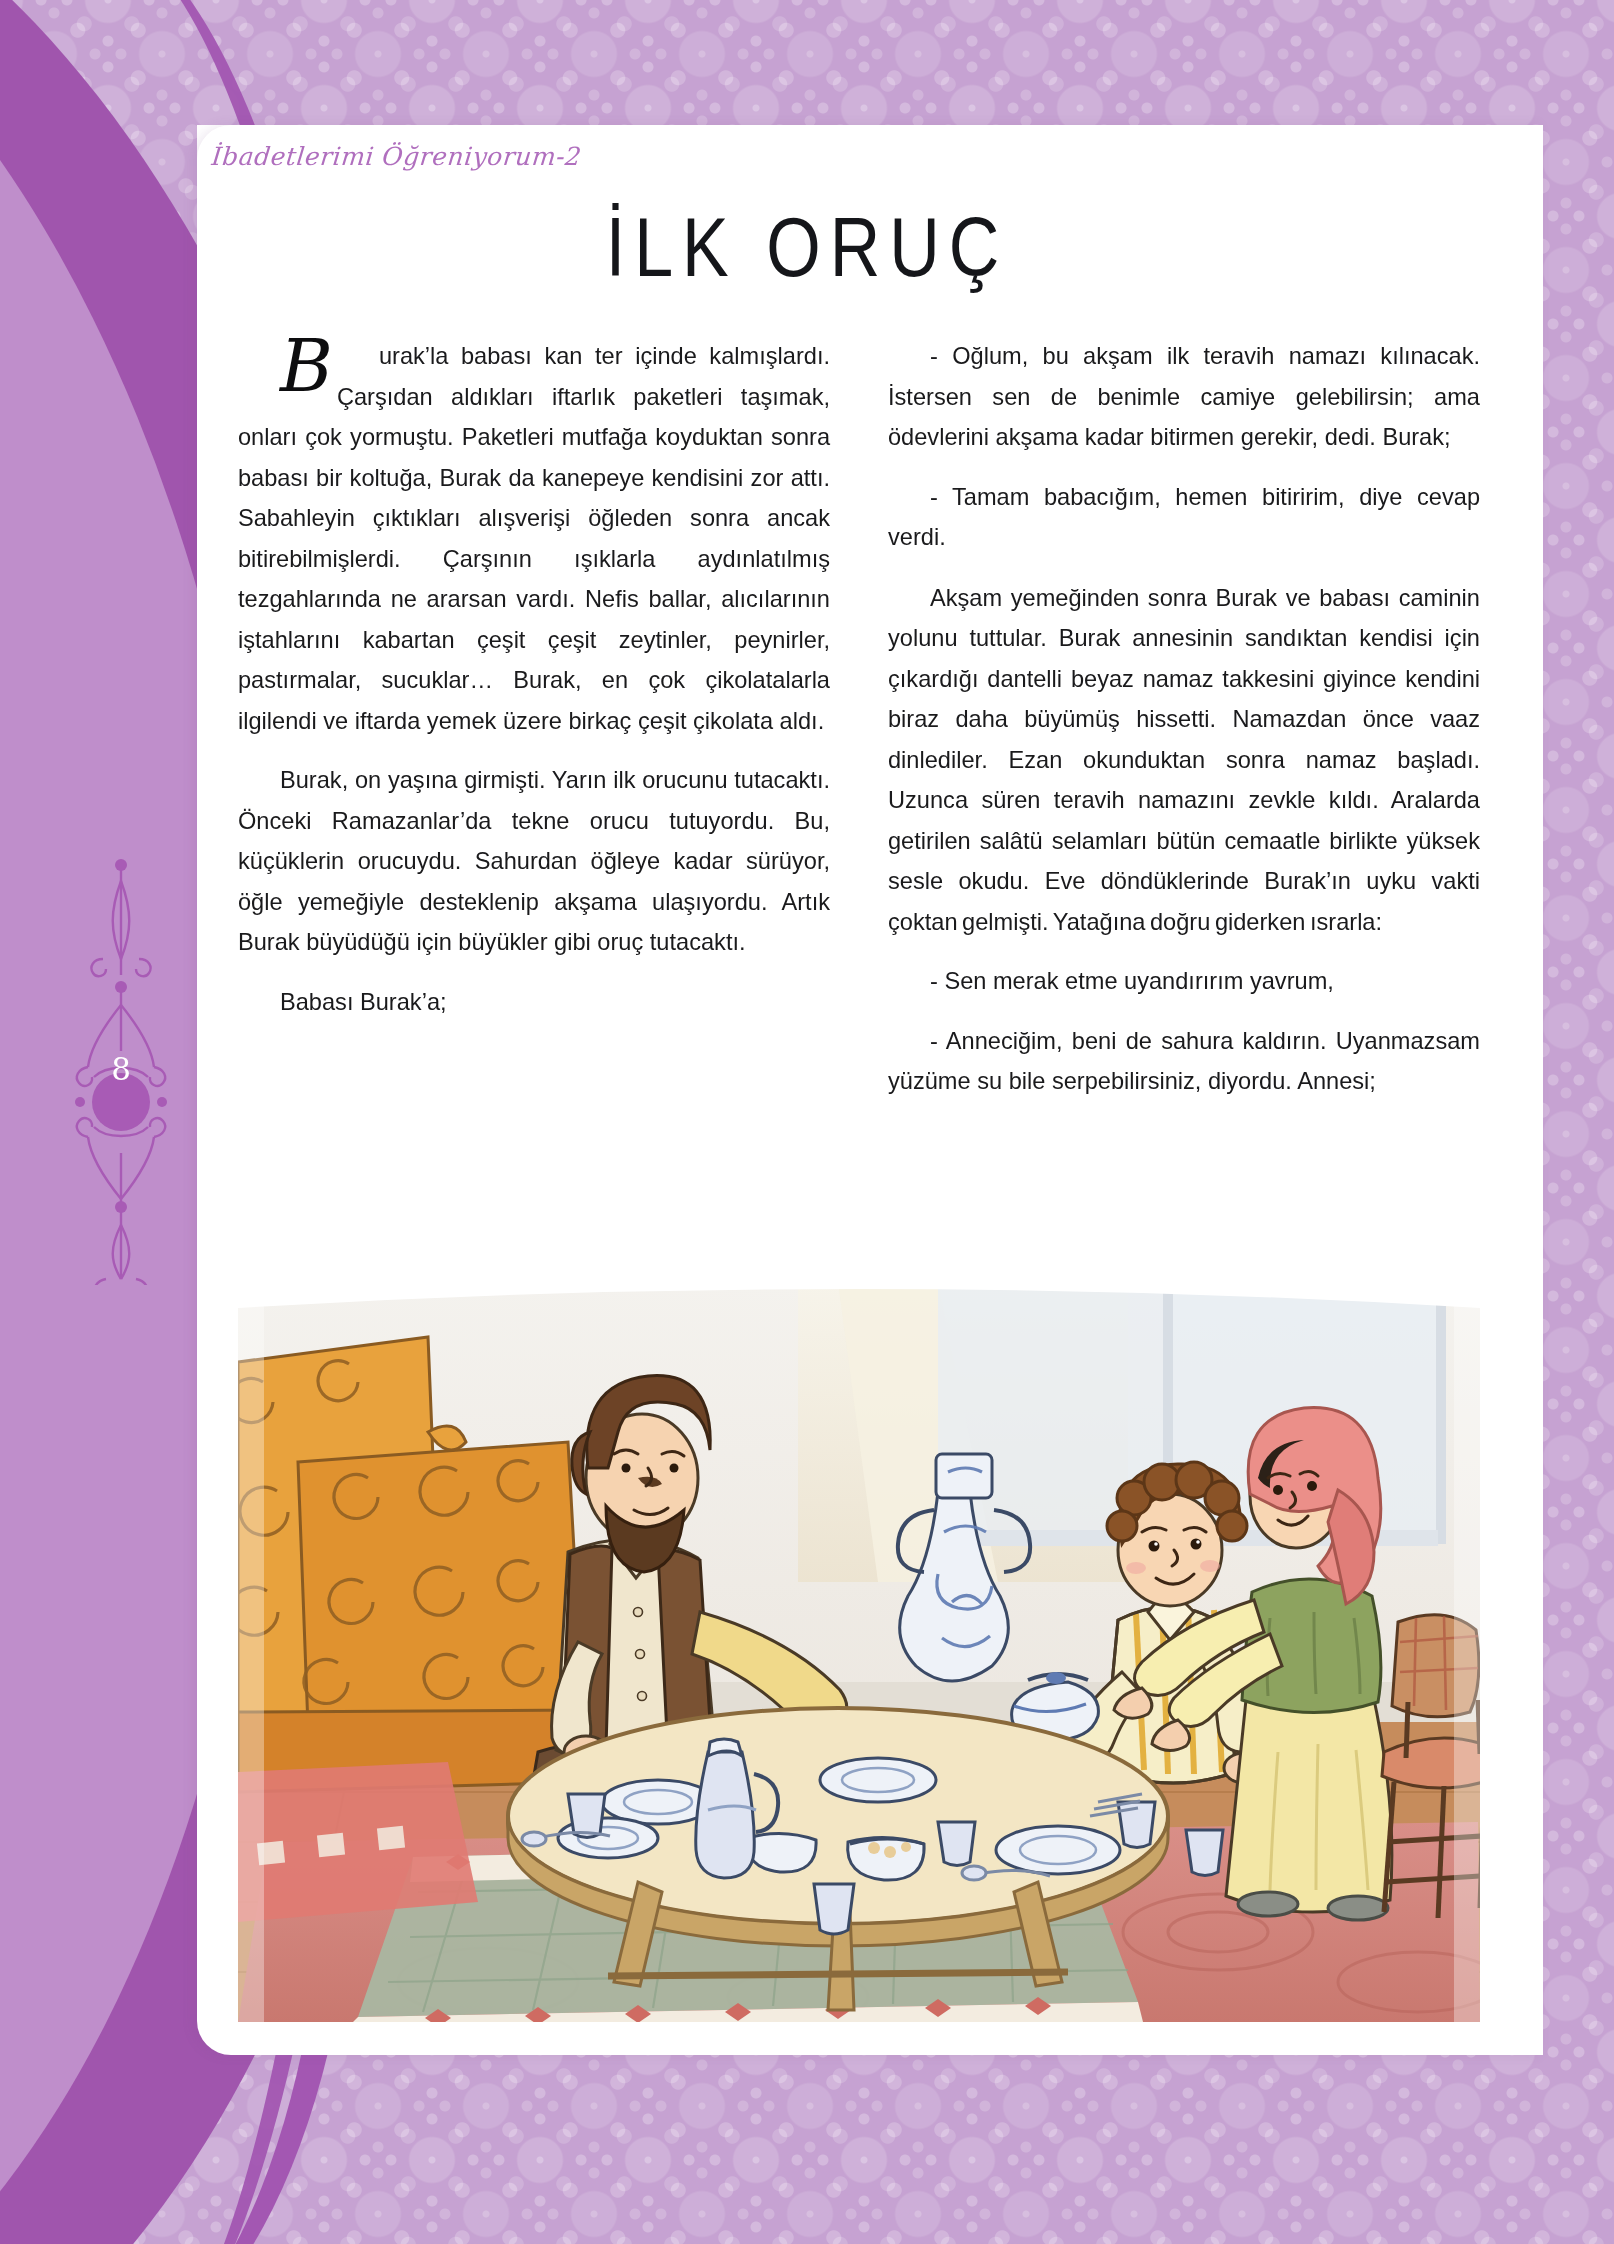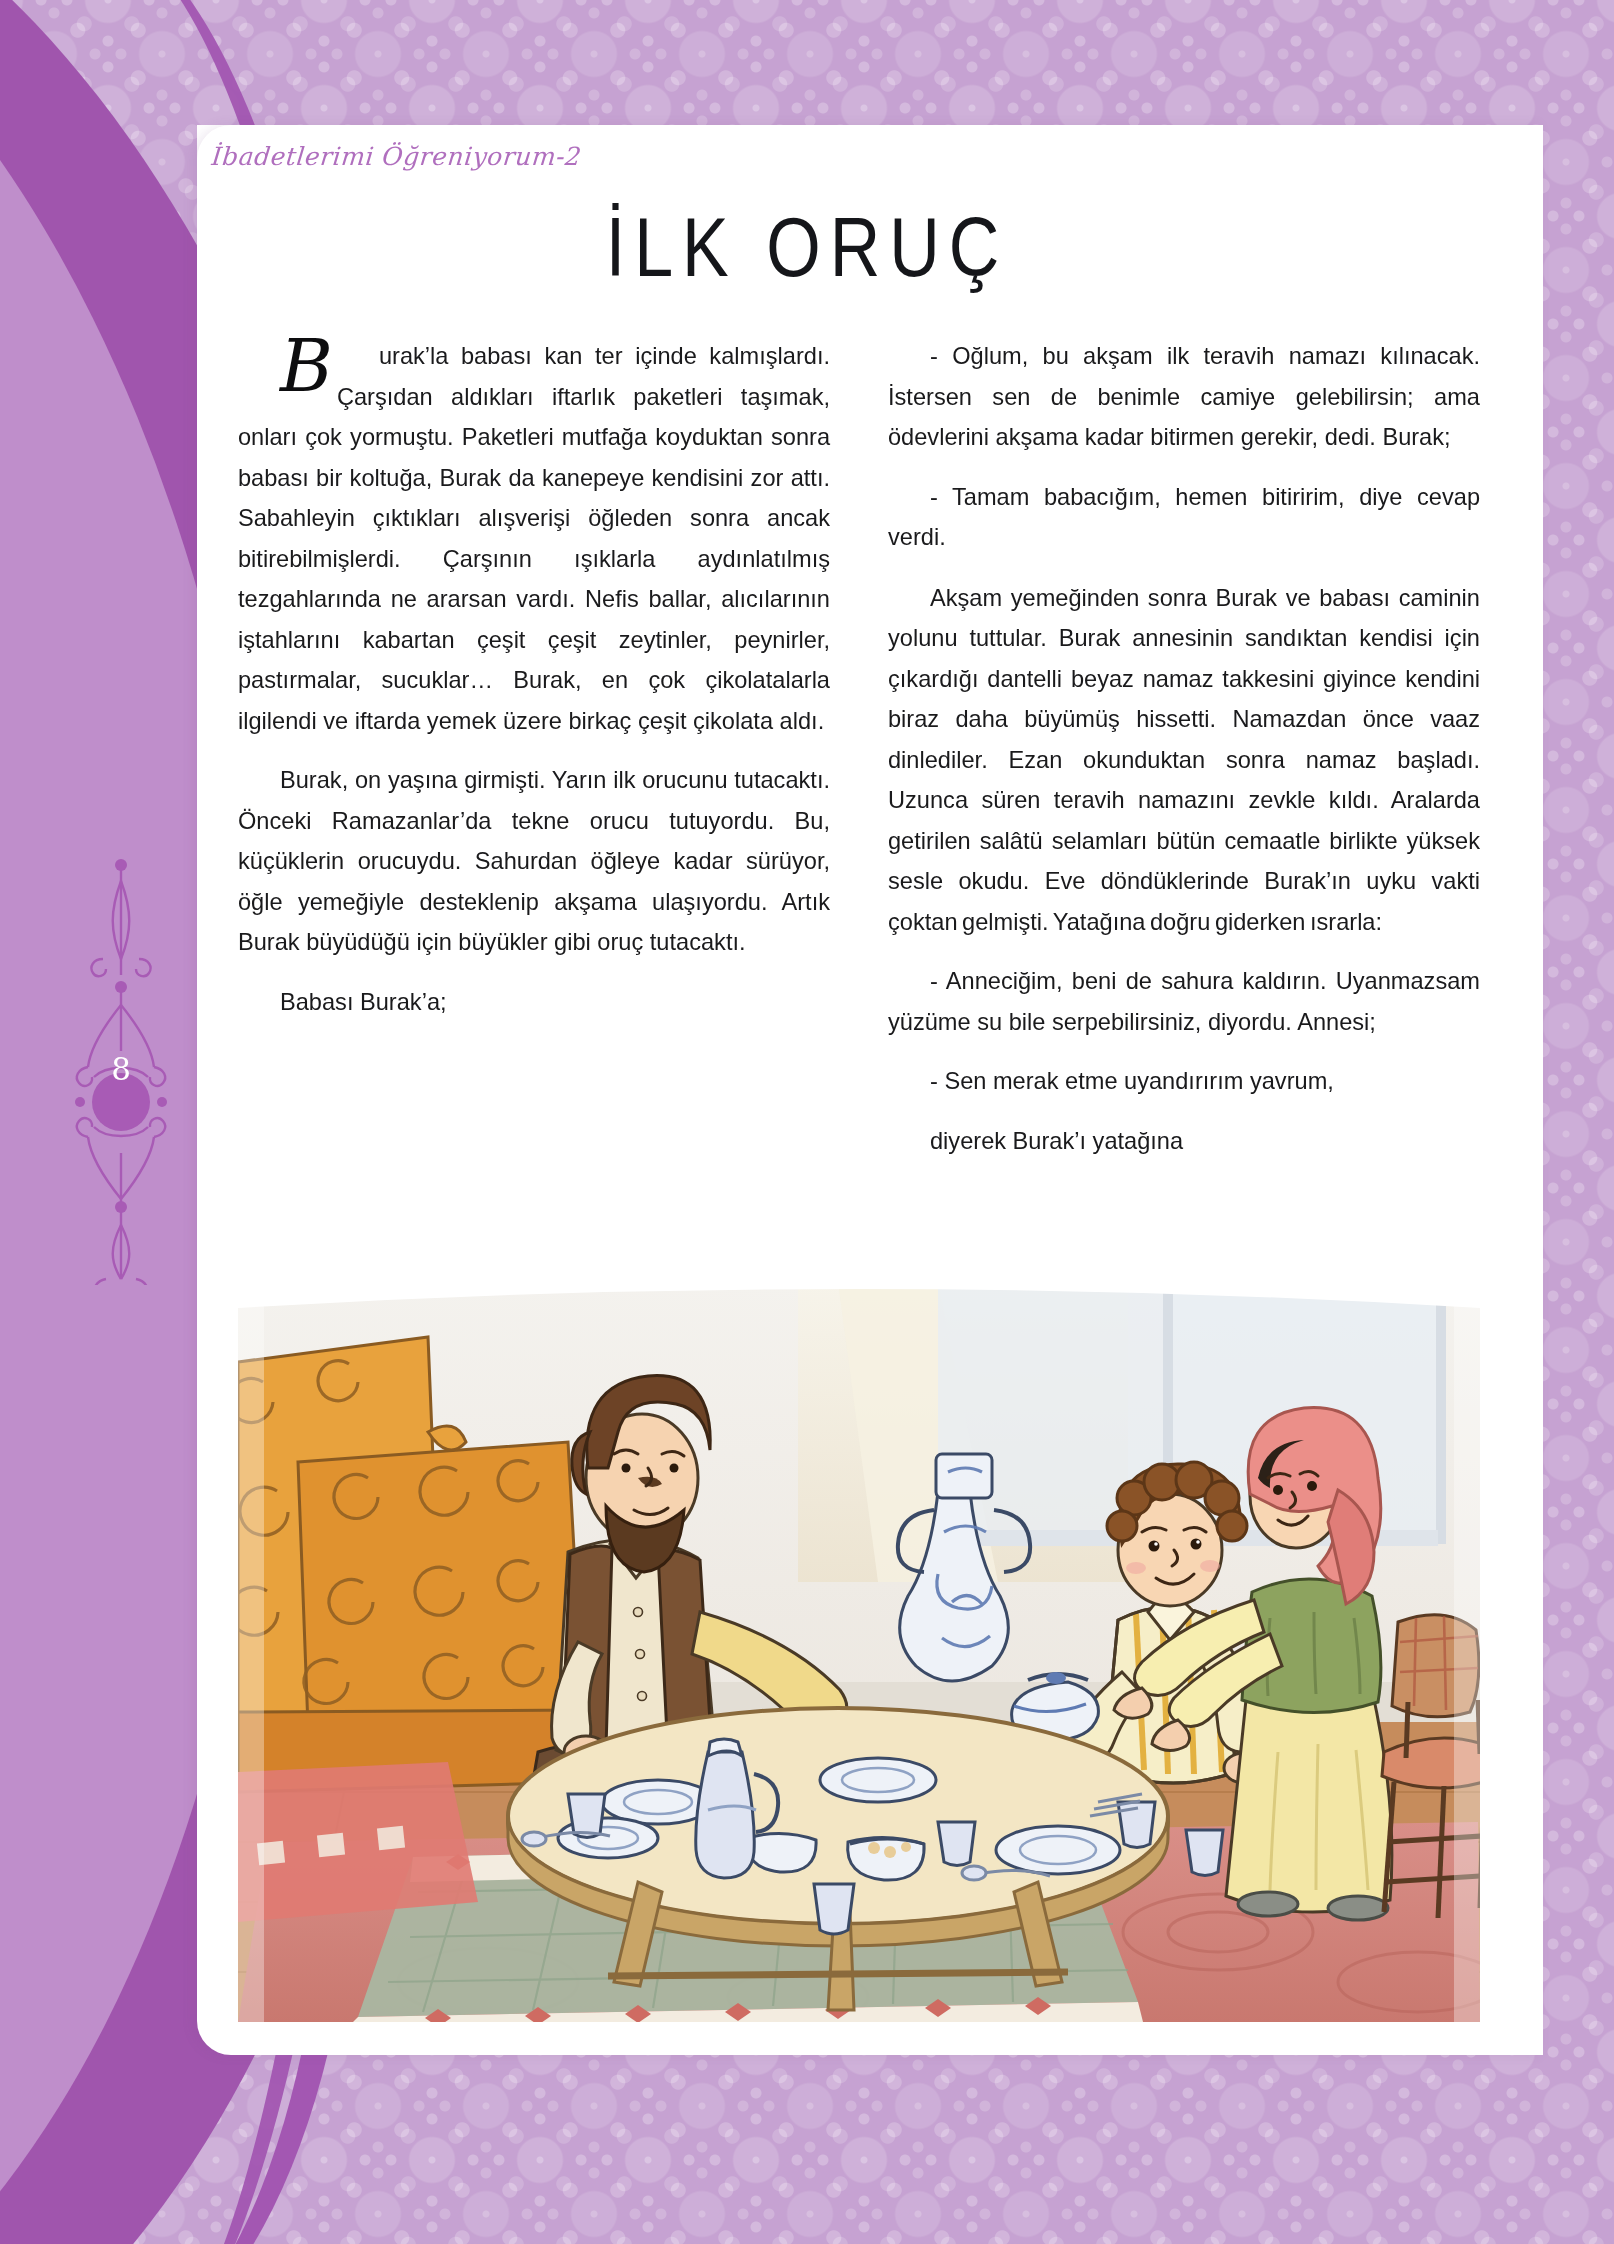--- a/index.html
+++ b/index.html
@@ -192,23 +192,22 @@
   <div class="col">
     <p><span class="dropcap">B</span><span>urak’la babası kan ter içinde kalmışlardı. Çarşıdan aldıkları iftarlık paketleri taşımak, onları çok yormuştu. Paketleri mutfağa koyduktan sonra babası bir koltuğa, Burak da kanepeye kendisini zor attı. Sabahleyin çıktıkları alışverişi öğleden sonra ancak bitirebilmişlerdi. Çarşının ışıklarla aydınlatılmış tezgahlarında ne ararsan vardı. Nefis ballar, alıcılarının iştahlarını kabartan çeşit çeşit zeytinler, peynirler, pastırmalar, sucuklar… Burak, en çok çikolatalarla ilgilendi ve iftarda yemek üzere birkaç çeşit çikolata aldı.</span></p>
     <p>Burak, on yaşına girmişti. Yarın ilk orucunu tutacaktı. Önceki Ramazanlar’da tekne orucu tutuyordu. Bu, küçüklerin orucuydu. Sahurdan öğleye kadar sürüyor, öğle yemeğiyle desteklenip akşama ulaşıyordu. Artık Burak büyüdüğü için büyükler gibi oruç tutacaktı.</p>
     <p class="noindent" style="text-indent:42px">Babası Burak’a;</p>
   </div>
 
   <div class="col">
     <p>- Oğlum, bu akşam ilk teravih namazı kılınacak. İstersen sen de benimle camiye gelebilirsin; ama ödevlerini akşama kadar bitirmen gerekir, dedi. Burak;</p>
     <p>- Tamam babacığım, hemen bitiririm, diye cevap verdi.</p>
     <p class="tight">Akşam yemeğinden sonra Burak ve babası caminin yolunu tuttular. Burak annesinin sandıktan kendisi için çıkardığı dantelli beyaz namaz takkesini giyince kendini biraz daha büyümüş hissetti. Namazdan önce vaaz dinlediler. Ezan okunduktan sonra namaz başladı. Uzunca süren teravih namazını zevkle kıldı. Aralarda getirilen salâtü selamları bütün cemaatle birlikte yüksek sesle okudu. Eve döndüklerinde Burak’ın uyku vakti çoktan gelmişti. Yatağına doğru giderken ısrarla:</p>
+    <p>- Sen merak etme uyandırırım yavrum,</p>
     <p>- Anneciğim, beni de sahura kaldırın. Uyanmazsam yüzüme su bile serpebilirsiniz, diyordu. Annesi;</p>
-    <p>- Sen merak etme uyandırırım yavrum,</p>
-    <p class="hang">diyerek Burak’ı yatağına</p>
   </div>
 </div>
 
 <div class="illus">
   <svg viewBox="0 0 1242 740" xmlns="http://www.w3.org/2000/svg">
     <defs>
       <clipPath id="frame">
           <rect x="0" y="0" width="1242" height="740"></rect>
         </clipPath>
       <linearGradient id="wall" x1="0" y1="0" x2="0" y2="1">

